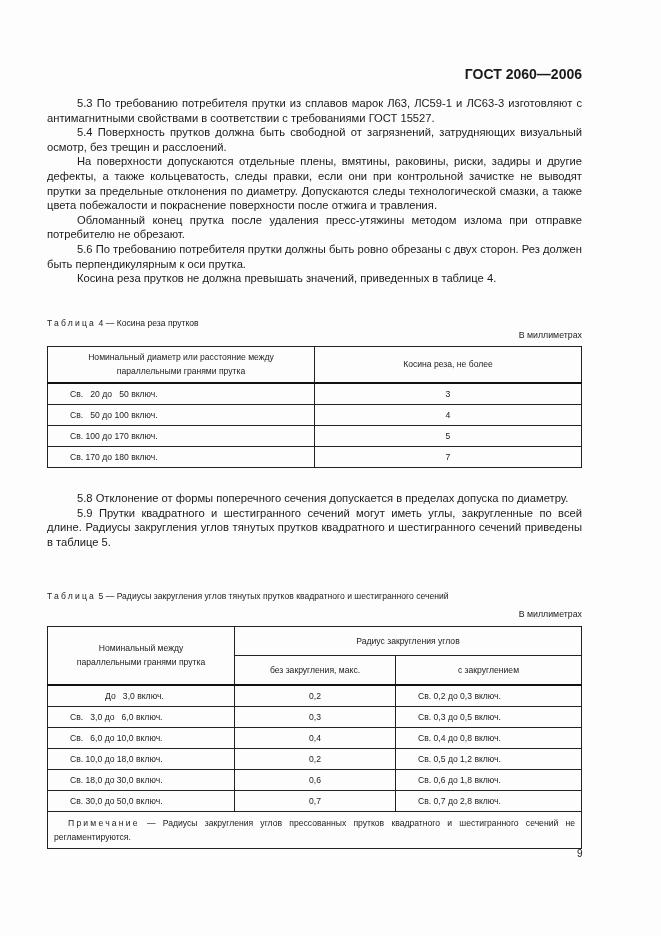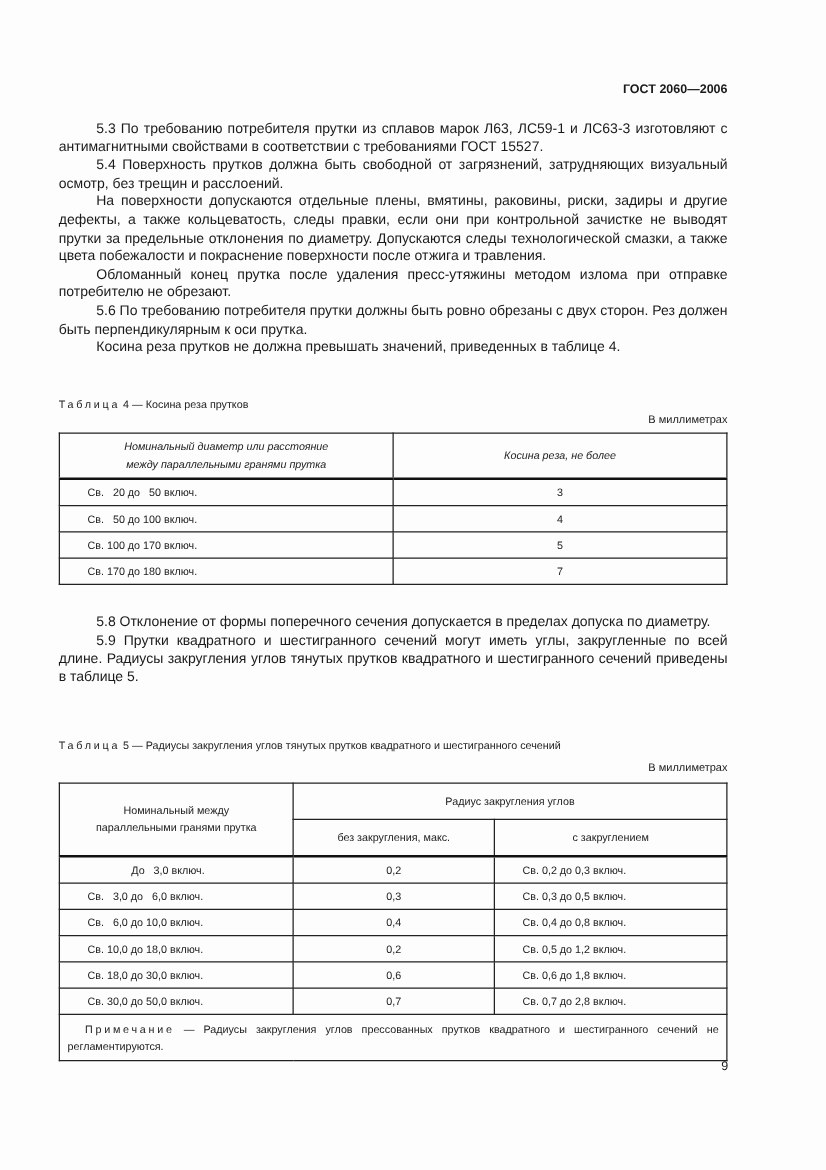--- a/index.html
+++ b/index.html
@@ -1,20 +1,20 @@
 <!DOCTYPE html>
 <html><head>
 <meta charset="utf-8">
 <style>
   html, body { margin: 0; padding: 0; }
   body {
     width: 661px; height: 936px; background: #fdfdfd; position: relative;
     font-family: "Liberation Sans", sans-serif; color: #1a1a1a; overflow: hidden;
   }
-  .hdr { position: absolute; top: 66px; right: 79px; font-size: 10px; font-weight: bold; }
+  .hdr { position: absolute; top: 66px; right: 79px; font-size: 14px; font-weight: bold; }
   .para { position: absolute; left: 47px; width: 535px; font-size: 11.2px; line-height: 14.6px; text-align: justify; }
   .para p { margin: 0; text-indent: 30px; }
   .tcap { position: absolute; left: 47px; font-size: 8.6px; color: #222; }
   .tcap .sp { letter-spacing: 2.2px; }
   .unit { position: absolute; right: 79px; font-size: 8.8px; color: #222; }
   table { position: absolute; left: 47px; width: 535px; border-collapse: collapse; font-size: 8.6px; color: #222; }
   td { border: 1px solid #222; padding: 0 6px; height: 20px; }
   .hd td { text-align: center; line-height: 14px; }
   .thick td { border-bottom: 2.5px solid #111; }
   .c { text-align: center; }
@@ -38,21 +38,21 @@
 
 <div class="tcap" style="top:318px;"><span class="sp">Таблица</span><span> 4 — Косина реза прутков</span></div>
 <div class="unit" style="top:330px;">В миллиметрах</div>
 
 <table style="top:346px;">
   <colgroup>
       <col style="width:267px">
       <col>
     </colgroup>
   <tbody>
-      <tr class="hd thick" style="height:36px;font-style:italic;">
+      <tr class="hd thick" style="height:36px;">
     <td style="padding:0 40px;">Номинальный диаметр или расстояние между параллельными гранями прутка</td>
     <td>Косина реза, не более</td>
   </tr>
   <tr>
         <td style="padding-left:22px;white-space:pre;">Св.   20 до   50 включ.</td>
         <td class="c">3</td>
       </tr>
   <tr>
         <td style="padding-left:22px;white-space:pre;">Св.   50 до 100 включ.</td>
         <td class="c">4</td>

